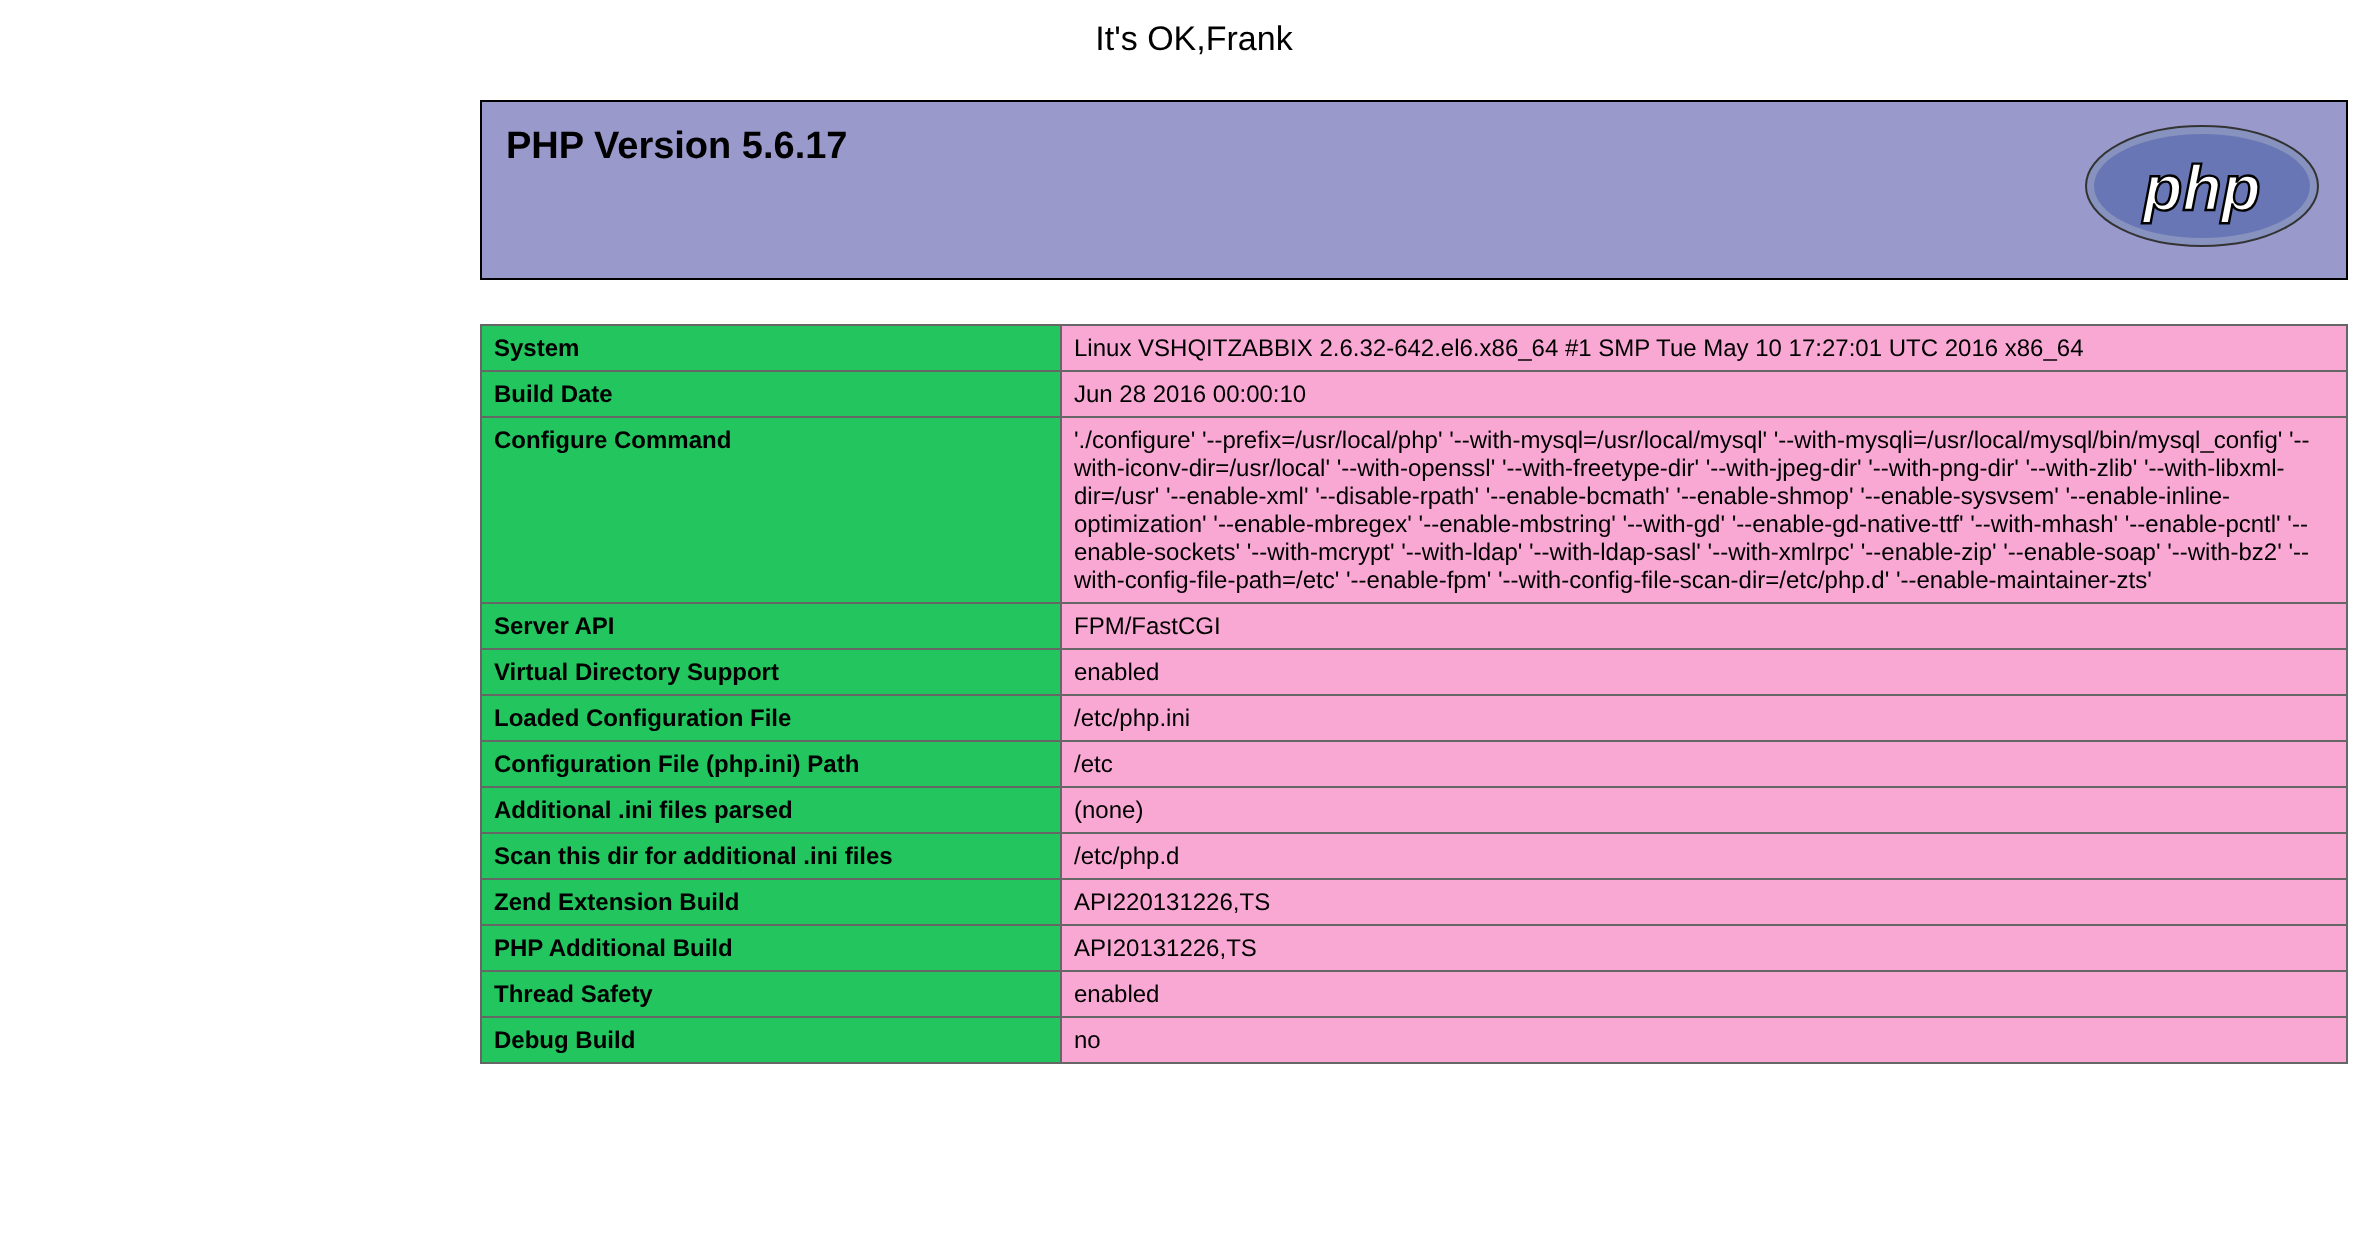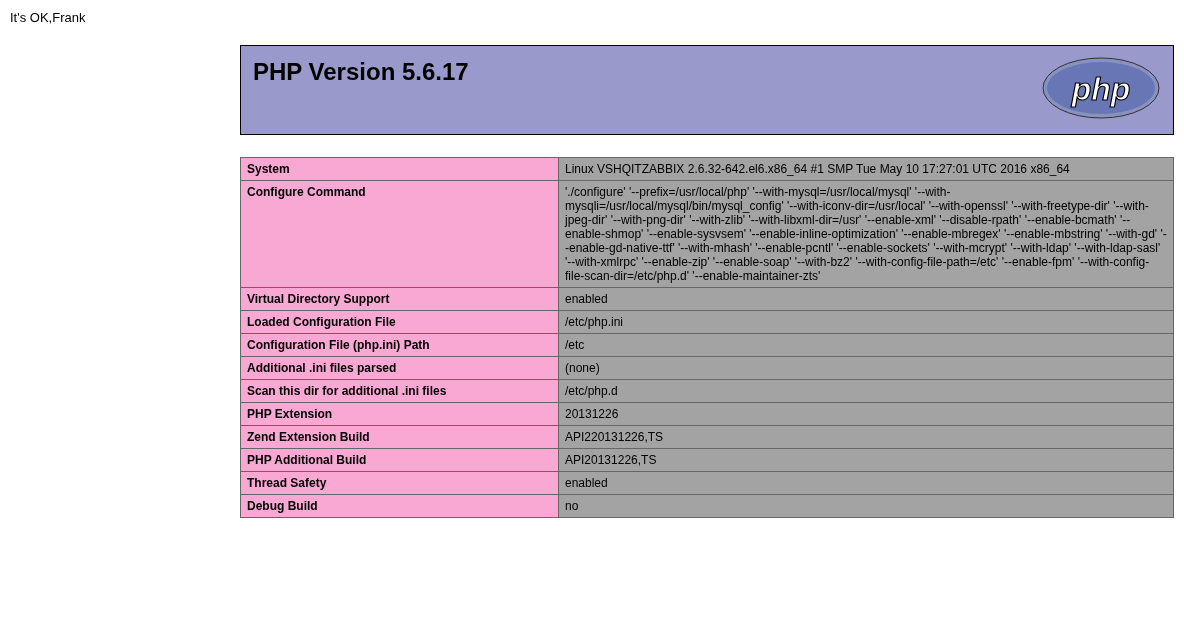--- a/index.html
+++ b/index.html
@@ -8,35 +8,36 @@
       padding: 0;
     }
     body {
       font-family: Arial, Helvetica, sans-serif;
       font-size: 12px;
       background: #ffffff;
       color: #000;
     }
     .page-text {
       padding: 10px 0 0 10px;
-      font-size: 13px;
+      font-size: 17px;
+      text-align: center;
     }
     .phpinfo-container {
       width: 934px;
       margin: 20px auto 0 240px;
     }
     .phpinfo-header {
       background: #9999cc;
       border: 1px solid #000;
       padding: 12px 12px 50px 12px;
       position: relative;
       height: 90px;
     }
     .phpinfo-header h1 {
-      font-size: 24px;
+      font-size: 19px;
       font-weight: bold;
       color: #000;
     }
     .php-logo {
       position: absolute;
       right: 12px;
       top: 10px;
     }
     .php-logo svg {
       width: 120px;
@@ -46,26 +47,26 @@
       width: 100%;
       border-collapse: collapse;
       margin-top: 22px;
     }
     .info-table td {
       border: 1px solid #666;
       padding: 4px 6px;
       vertical-align: top;
     }
     .info-table td.key {
-      background: #f9a8d4;
-      width: 318px;
+      background: #22c55e;
+      width: 290px;
       font-weight: bold;
     }
     .info-table td.value {
-      background: #a3a3a3;
+      background: #f9a8d4;
     }
   </style>
 </head>
 <body>
 
 <div class="page-text">It's OK,Frank</div>
 
 <div class="phpinfo-container">
   <div class="phpinfo-header">
     <h1>PHP Version 5.6.17</h1>
@@ -78,22 +79,30 @@
     </div>
   </div>
 
   <table class="info-table">
     <tbody>
       <tr>
         <td class="key">System</td>
         <td class="value">Linux VSHQITZABBIX 2.6.32-642.el6.x86_64 #1 SMP Tue May 10 17:27:01 UTC 2016 x86_64</td>
       </tr>
       <tr>
+        <td class="key">Build Date</td>
+        <td class="value">Jun 28 2016 00:00:10</td>
+      </tr>
+      <tr>
         <td class="key">Configure Command</td>
         <td class="value">'./configure' '--prefix=/usr/local/php' '--with-mysql=/usr/local/mysql' '--with-mysqli=/usr/local/mysql/bin/mysql_config' '--with-iconv-dir=/usr/local' '--with-openssl' '--with-freetype-dir' '--with-jpeg-dir' '--with-png-dir' '--with-zlib' '--with-libxml-dir=/usr' '--enable-xml' '--disable-rpath' '--enable-bcmath' '--enable-shmop' '--enable-sysvsem' '--enable-inline-optimization' '--enable-mbregex' '--enable-mbstring' '--with-gd' '--enable-gd-native-ttf' '--with-mhash' '--enable-pcntl' '--enable-sockets' '--with-mcrypt' '--with-ldap' '--with-ldap-sasl' '--with-xmlrpc' '--enable-zip' '--enable-soap' '--with-bz2' '--with-config-file-path=/etc' '--enable-fpm' '--with-config-file-scan-dir=/etc/php.d' '--enable-maintainer-zts'</td>
+      </tr>
+      <tr>
+        <td class="key">Server API</td>
+        <td class="value">FPM/FastCGI</td>
       </tr>
       <tr>
         <td class="key">Virtual Directory Support</td>
         <td class="value">enabled</td>
       </tr>
       <tr>
         <td class="key">Loaded Configuration File</td>
         <td class="value">/etc/php.ini</td>
       </tr>
       <tr>
@@ -102,24 +111,20 @@
       </tr>
       <tr>
         <td class="key">Additional .ini files parsed</td>
         <td class="value">(none)</td>
       </tr>
       <tr>
         <td class="key">Scan this dir for additional .ini files</td>
         <td class="value">/etc/php.d</td>
       </tr>
       <tr>
-        <td class="key">PHP Extension</td>
-        <td class="value">20131226</td>
-      </tr>
-      <tr>
         <td class="key">Zend Extension Build</td>
         <td class="value">API220131226,TS</td>
       </tr>
       <tr>
         <td class="key">PHP Additional Build</td>
         <td class="value">API20131226,TS</td>
       </tr>
       <tr>
         <td class="key">Thread Safety</td>
         <td class="value">enabled</td>

